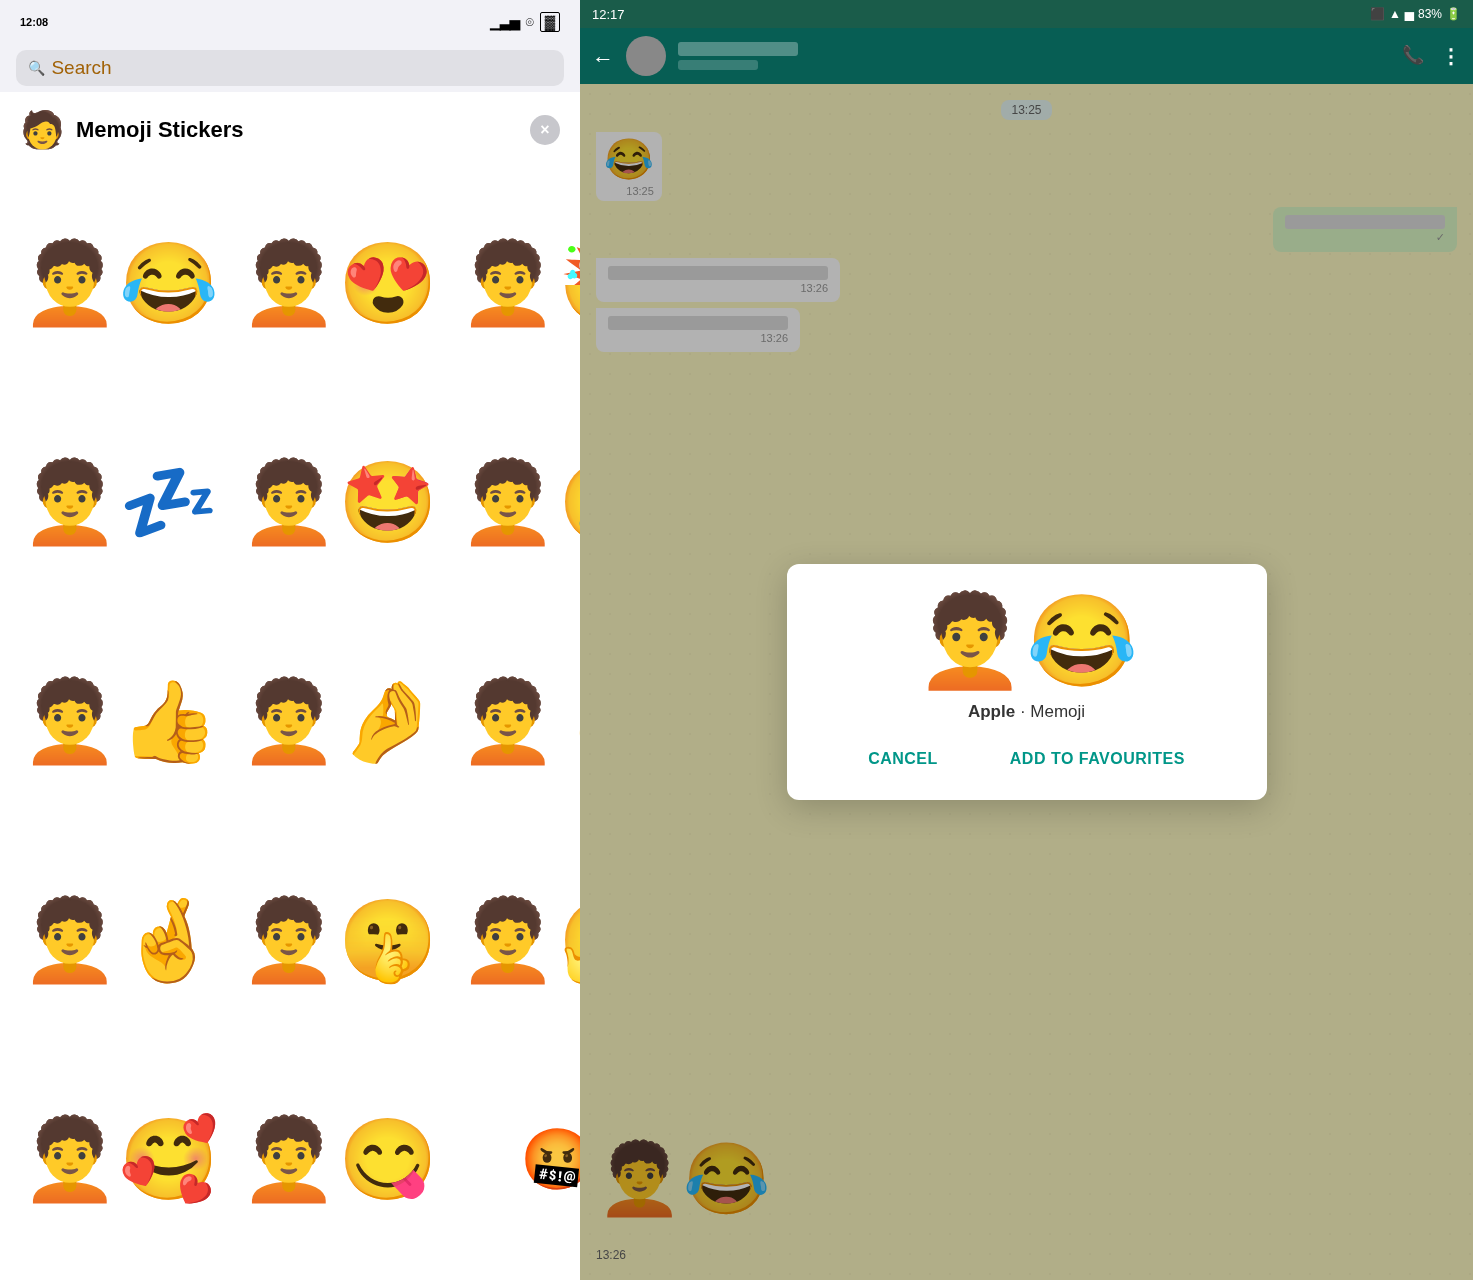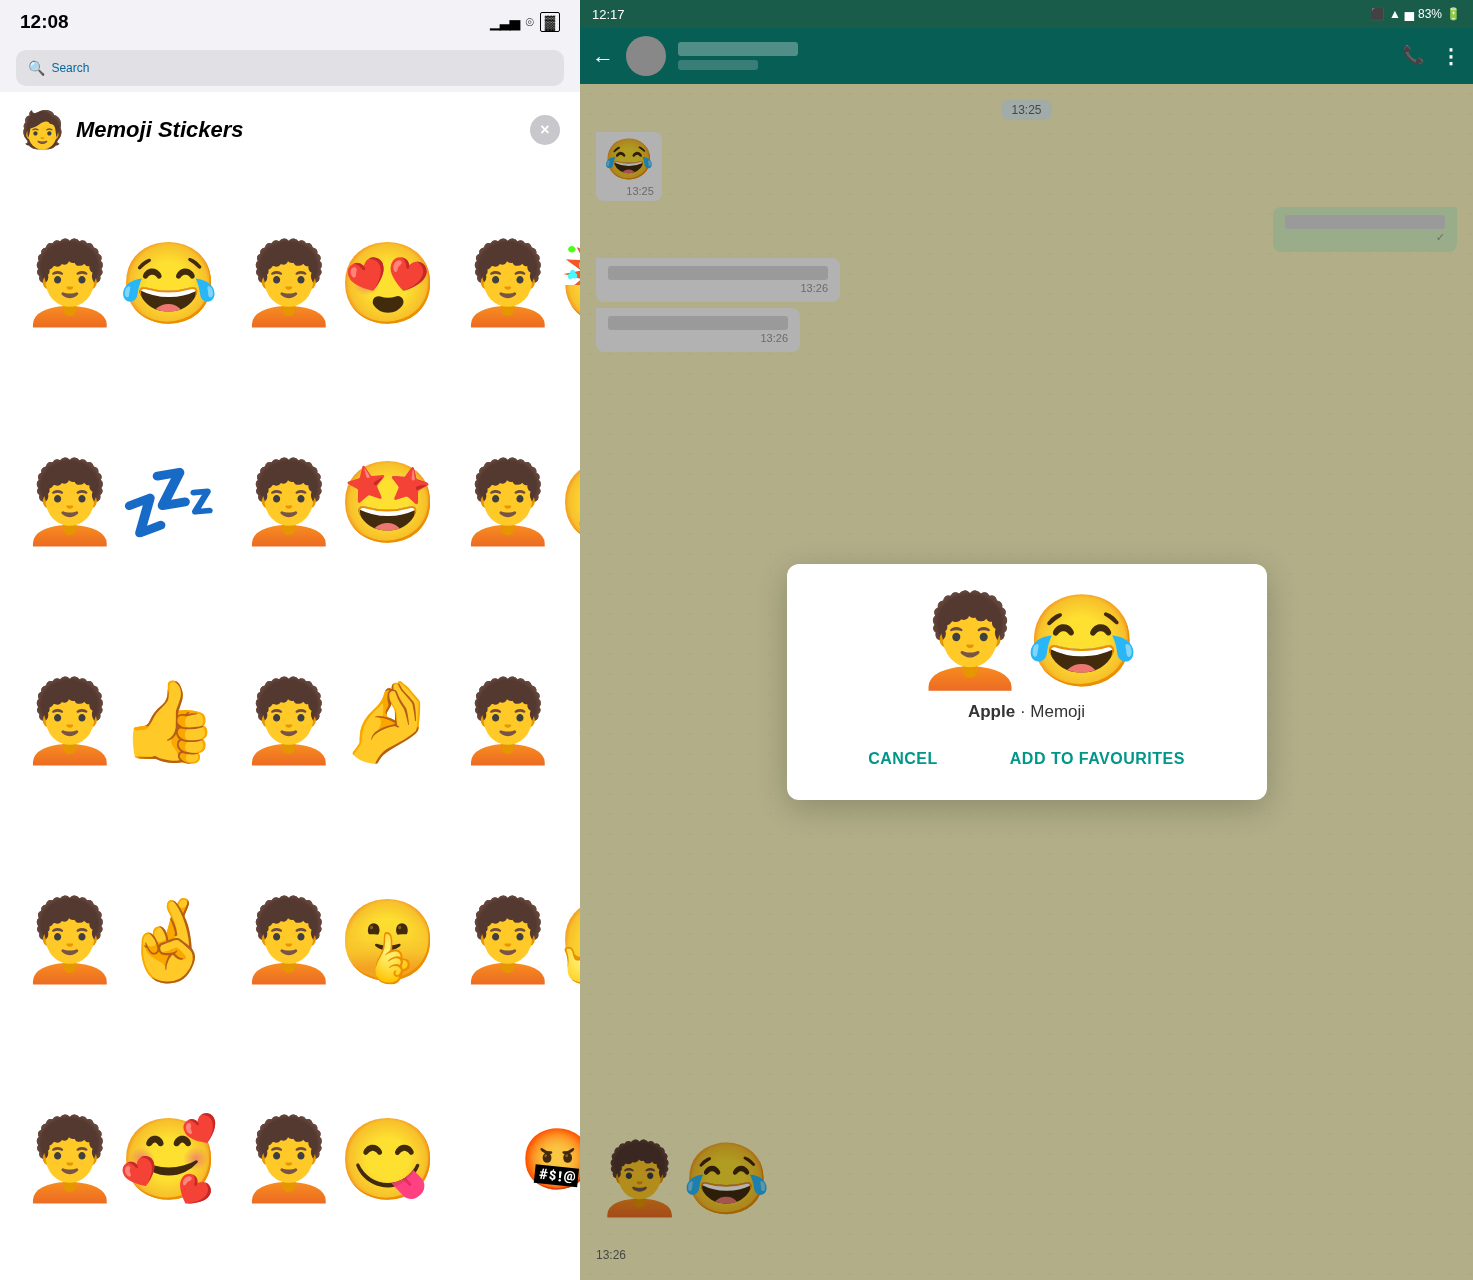--- a/index.html
+++ b/index.html
@@ -23,21 +23,21 @@
     .ios-status-bar {
       height: 44px;
       background: #f2f2f7;
       display: flex;
       align-items: center;
       justify-content: space-between;
       padding: 0 20px;
     }
 
     .ios-time {
-      font-size: 19px;
+      font-size: 11px;
       font-weight: 600;
       color: #000;
     }
 
     .ios-status-icons {
       display: flex;
       align-items: center;
       gap: 6px;
     }
 
@@ -59,21 +59,20 @@
       width: 44px;
       height: 44px;
       font-size: 36px;
       line-height: 44px;
     }
 
     .pack-title {
       font-size: 22px;
       font-weight: 700;
       color: #000;
-      font-style: italic;
     }
 
     .close-btn {
       width: 30px;
       height: 30px;
       background: #c7c7cc;
       border-radius: 50%;
       display: flex;
       align-items: center;
       justify-content: center;
@@ -326,21 +325,21 @@
     <span class="ios-time">12:08</span>
     <div class="ios-status-icons">
       <span style="font-size:14px; letter-spacing:-1px;">▁▃▅</span>
       <span style="font-size:14px;">⌾</span>
       <span style="font-size:14px; border:1.5px solid #000; border-radius:2px; padding:1px 4px;">▓</span>
     </div>
   </div>
 
   <div style="height:36px; background:#e0e0e5; margin:6px 16px; border-radius:10px; display:flex; align-items:center; padding:0 12px; gap:6px;">
     <span style="color:#8e8e93; font-size:14px;">🔍</span>
-    <span style="color:#0369a1; font-size:12px;">Search</span>
+    <span style="color:#a16207; font-size:19px;">Search</span>
   </div>
 
   <div class="sticker-pack-header">
     <div class="sticker-pack-title-group">
       <span class="pack-icon">🧑</span>
       <span class="pack-title">Memoji Stickers</span>
     </div>
     <div class="close-btn">
       <span>×</span>
     </div>

